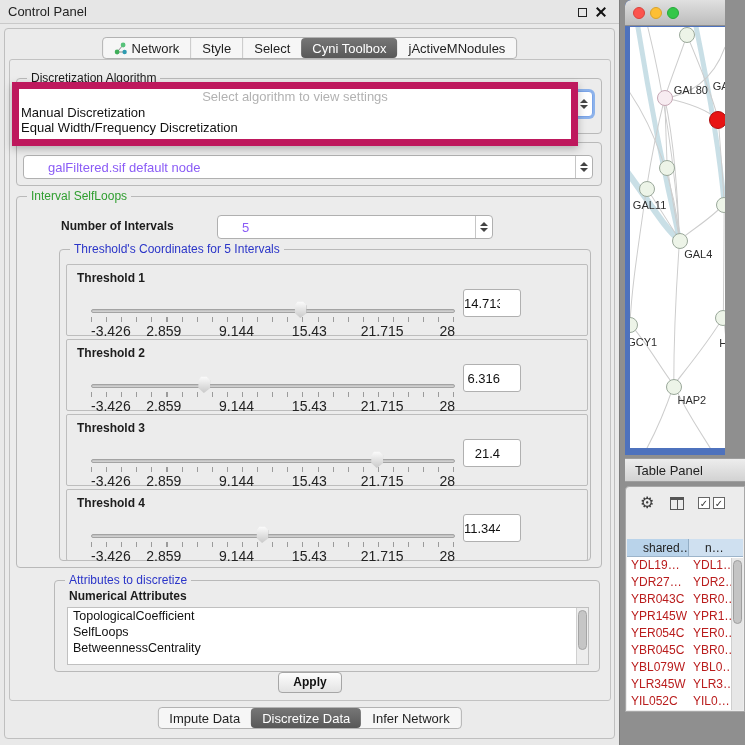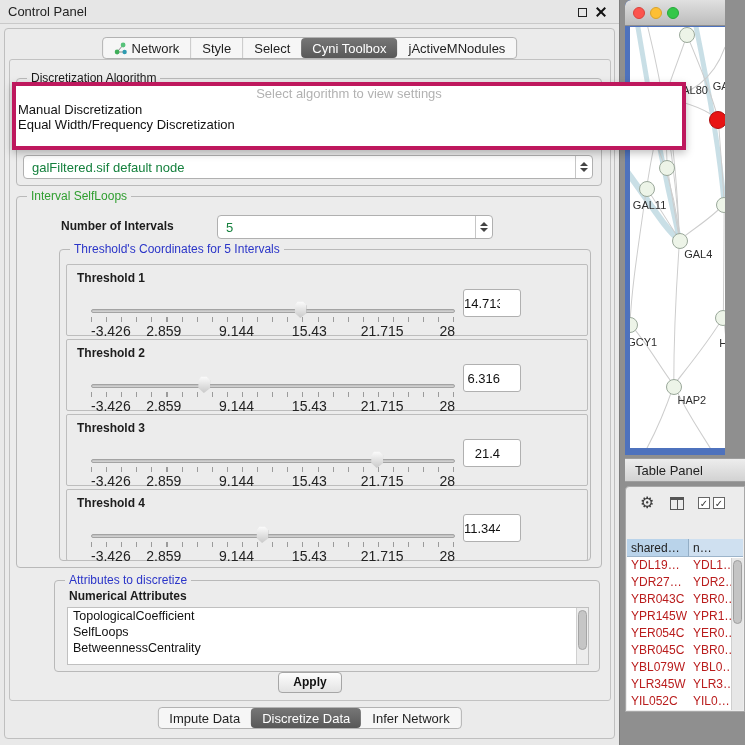--- a/index.html
+++ b/index.html
@@ -33,30 +33,30 @@
   
   .content-panel{position:absolute;left:4px;top:30px;width:602px;height:642px;background:#ececec;border:1px solid #c2c2c2;border-radius:3px}
 
   .group{position:absolute;border:1px solid #b9b9b9;border-radius:4px}
   .group-label{position:absolute;top:-8px;left:10px;background:#ececec;padding:0 4px;font-size:12px;color:#1a1a1a;white-space:nowrap}
   .group-label.green{color:#2f9e2f}
   .group-label.blue{color:#2b35c8}
 
   
   .combo{position:absolute;height:24px;background:#fff;border:1px solid #b0b0b0;border-radius:4px;display:flex;align-items:center}
-  .combo-text{flex:1;padding-left:8px;font-size:13px;color:#15803d;white-space:nowrap;overflow:hidden}
+  .combo-text{flex:1;padding-left:24px;font-size:13px;color:#8b5cf6;white-space:nowrap;overflow:hidden}
   .stepper{width:17px;align-self:stretch;border-left:1px solid #c6c6c6;display:flex;flex-direction:column;align-items:center;justify-content:center;gap:2px}
   .stepper i{display:block;width:0;height:0;border-left:4px solid transparent;border-right:4px solid transparent}
   .stepper .up{border-bottom:4px solid #444}
   .stepper .dn{border-top:4px solid #444}
 
   
   .algo-group{left:6px;top:18px;width:586px;height:56px}
   .algo-combo{left:6px;top:12px;width:570px;height:26px;border:1px solid #7aa4e8;box-shadow:0 0 0 2px rgba(110,160,235,.75);z-index:2}
-  .popup{position:absolute;left:2px;top:22px;width:674px;min-height:50px;background:#fff;border:4px solid #be185d;box-shadow:0 3px 8px rgba(0,0,0,.25);z-index:5;padding-bottom:14px}
+  .popup{position:absolute;left:2px;top:22px;width:566px;min-height:50px;background:#fff;border:7px solid #be185d;box-shadow:0 3px 8px rgba(0,0,0,.25);z-index:5;padding-bottom:4px}
   .popup-prompt{height:16px;line-height:16px;text-align:center;color:#b2b2b2;font-size:13px}
   .popup-options > div{height:15px;line-height:15px;padding-left:2px;font-size:13px;color:#111;white-space:nowrap}
   .popup-options > div:first-of-type{font-weight:normal}
 
   
   .tdata-group{left:6px;top:82px;width:586px;height:44px}
   .tdata-combo{left:6px;top:12px;width:570px;height:24px}
 
   
   .interval-group{left:6px;top:136px;width:586px;height:372px}
@@ -105,21 +105,21 @@
   .tp-bar-title{position:absolute;left:10px;top:4px;font-size:13px;color:#222}
   .tbl-window{position:absolute;left:625px;top:486px;width:120px;height:226px;background:#ececec;border:1px solid #a8a8a8;border-radius:4px 0 0 0}
   .tbl-toolbar{position:absolute;left:0;top:0;width:100%;height:36px}
   .gear-ic{position:absolute;left:14px;top:6px;font-size:16px;color:#3d3d3d;line-height:20px}
   .cols-ic{position:absolute;left:44px;top:10px;width:14px;height:13px;border:1px solid #555;background:linear-gradient(#555 0 2px,transparent 2px),linear-gradient(to right,transparent 0 6px,#555 6px 7px,transparent 7px)}
   .cbx{position:absolute;top:10px;width:12px;height:12px;border:1px solid #666;background:#fff;font-size:10px;line-height:11px;text-align:center;color:#333}
   .cbx.c1{left:72px}
   .cbx.c2{left:87px}
   .tbl-area{position:absolute;left:1px;right:1px;top:52px;bottom:1px;background:#fff}
   .thead{display:flex;height:18px;border-bottom:1px solid #9cb4ca}
-  .th{font-size:12px;line-height:18px;padding-left:4px;overflow:hidden;white-space:nowrap;color:#222}
+  .th{font-size:12px;line-height:18px;padding-left:16px;overflow:hidden;white-space:nowrap;color:#222}
   .th.h1{width:62px;background:#b9d3ea;border-right:1px solid #93aec6}
   .th.h2{flex:1;background:#cfe0f0}
   .trow{display:flex;height:17px}
   .tc{font-size:12px;line-height:17px;padding-left:4px;overflow:hidden;white-space:nowrap;color:#b91c1c}
   .tc.c1{width:62px}
   .tc.c2{flex:1}
   .tbl-scroll{position:absolute;right:0;top:19px;bottom:0;width:12px;background:#e7e7e7;border-left:1px solid #cfcfcf}
   .tbl-scroll .sthumb{position:absolute;left:1px;top:2px;width:9px;height:64px;background:#c4c4c4;border:1px solid #9f9f9f;border-radius:5px}
 </style>
 </head>

